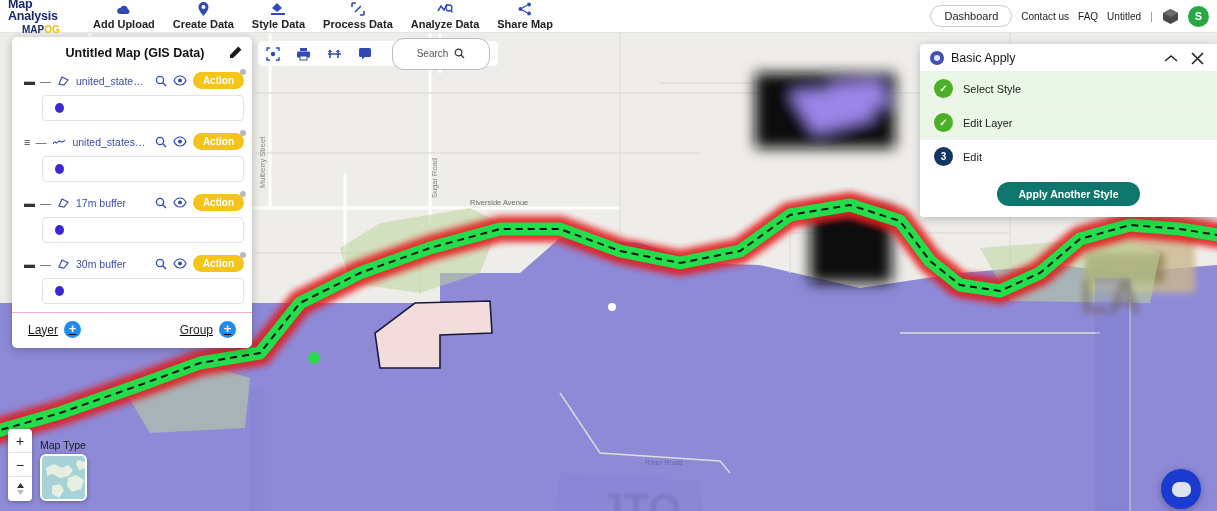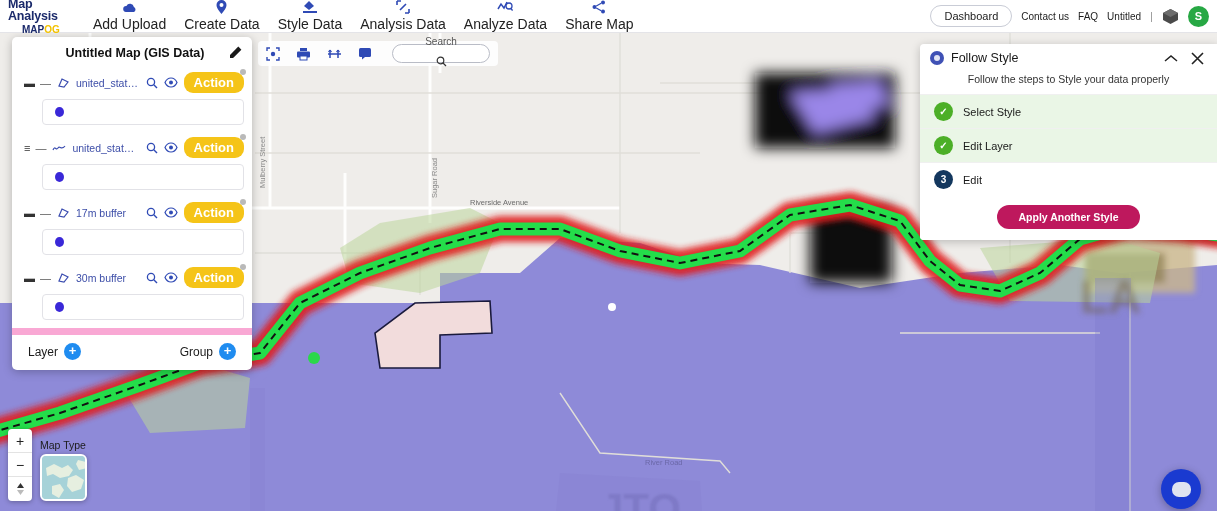--- a/index.html
+++ b/index.html
@@ -23,21 +23,21 @@
   .brand-sub { font-size: 10px; font-weight: bold; color: #1b2a6b; margin-top: 2px; padding-left: 14px; }
   .brand-sub .og { color: #f2c200; }
 
   .nav { display: flex; align-items: center; margin-left: 2px; }
   .nav-item {
     display: flex; flex-direction: column; align-items: center; justify-content: center;
     padding: 0 9px; cursor: pointer; color: #2c3e9e;
   }
   .nav-icon { height: 14px; display: flex; align-items: center; justify-content: center; }
   .nav-icon svg { display: block; }
-  .nav-label { font-size: 14px; color: #222; margin-top: 2px; white-space: nowrap; }
+  .nav-label { font-size: 11px; color: #222; margin-top: 2px; white-space: nowrap; font-weight: bold; }
 
   .right-nav { margin-left: auto; display: flex; align-items: center; padding-right: 8px; gap: 9px; }
   .dashboard-btn {
     border: 1px solid #c9ccd6; border-radius: 14px; padding: 4px 13px;
     font-size: 11px; color: #1c1c1c; background: #fff; cursor: pointer; white-space: nowrap;
   }
   .rn-link { font-size: 10px; color: #1c1c1c; cursor: pointer; white-space: nowrap; }
   .rn-sep { font-size: 11.5px; color: #999; }
   .cube-icon { cursor: pointer; display: flex; align-items: center; }
   .avatar {
@@ -76,55 +76,55 @@
   }
   .drag-dots { color: #333; font-size: 11px; letter-spacing: -1px; cursor: grab; }
   .minus { color: #555; font-size: 11px; cursor: pointer; }
   .geom-icon { color: #3b4db0; display: flex; align-items: center; cursor: pointer; }
   .layer-name {
     flex: 1; color: #3d4ea8; font-size: 10.5px;
     white-space: nowrap; overflow: hidden; text-overflow: ellipsis; cursor: pointer;
   }
   .row-icon { color: #2f4ab5; cursor: pointer; display: flex; align-items: center; }
   .action-btn {
-    background: #f5c418; color: #fff; font-size: 13px; font-weight: bold;
+    background: #f5c418; color: #fff; font-size: 10px; font-weight: bold;
     border-radius: 9px; padding: 3px 10px; cursor: pointer; position: relative;
   }
   .action-btn::after {
     content: ""; position: absolute; right: -2px; top: -3px; width: 6px; height: 6px;
     background: #b9b9b9; border-radius: 50%;
   }
   .swatch-box {
     margin: 4px 8px 8px 30px; height: 26px; border: 1px solid #e2e2e7;
     border-radius: 4px; display: flex; align-items: center; padding-left: 12px;
     background: #fff;
   }
   .swatch-dot { width: 9px; height: 10px; border-radius: 50%; background: #3a28d8; }
   .lp-foot {
     display: flex; align-items: center; justify-content: space-between;
-    border-top: 7px solid #f9a8d4; padding: 8px 16px 10px 16px;
+    border-top: 1px solid #f9a8d4; padding: 8px 16px 10px 16px; text-decoration: underline;
   }
   .foot-group { display: flex; align-items: center; gap: 6px; cursor: pointer; }
   .foot-label { font-size: 12px; color: #1b1b1b; }
   .plus-circle {
     width: 17px; height: 17px; border-radius: 50%; background: #1f8cf0;
     color: #fff; font-size: 13px; line-height: 15px; text-align: center; font-weight: bold;
   }
 
   
   .map-toolbar {
     position: absolute; left: 258px; top: 8px; height: 25px;
     display: flex; align-items: center; gap: 16px; z-index: 30;
     background: rgba(255,255,255,0.88); border-radius: 4px; padding: 2px 8px;
   }
   .tb-icon { color: #2f4ab5; cursor: pointer; display: flex; align-items: center; }
   .search-box {
     border: 1px solid #b9bcc6; border-radius: 12px; background: #fff;
-    width: 98px; height: 19px; display: flex; align-items: center;
-    justify-content: center; gap: 6px; cursor: text; margin-left: 4px; flex-direction: column;
+    width: 98px; height: 32px; display: flex; align-items: center;
+    justify-content: center; gap: 6px; cursor: text; margin-left: 4px;
   }
   .search-text { font-size: 10px; color: #555; }
 
   
   .style-panel {
     position: absolute; right: 0; top: 8px; width: 297px;
     background: #fff; border-radius: 4px 0 0 4px;
     box-shadow: 0 2px 10px rgba(0,0,0,0.22); z-index: 40; overflow: hidden;
   }
   .sp-head { display: flex; align-items: center; padding: 7px 10px 6px 10px; gap: 7px; }
@@ -149,21 +149,21 @@
   .step-mark {
     width: 19px; height: 19px; border-radius: 50%;
     display: flex; align-items: center; justify-content: center;
     font-size: 10px; font-weight: bold; color: #fff; flex: 0 0 19px;
   }
   .step-mark.check { background: #4caf27; }
   .step-mark.num { background: #13375e; }
   .step-label { font-size: 11px; color: #1a1a1a; }
   .sp-foot { display: flex; justify-content: center; padding: 9px 0 11px 0; background: #fff; }
   .apply-btn {
-    background: #be185d; color: #fff; font-size: 10.5px; font-weight: bold;
+    background: #0f766e; color: #fff; font-size: 10.5px; font-weight: bold;
     border-radius: 13px; padding: 6px 22px; cursor: pointer;
   }
 
   
   .zoom-ctl {
     position: absolute; left: 8px; bottom: 10px; width: 24px;
     background: #fff; border-radius: 4px; box-shadow: 0 1px 5px rgba(0,0,0,0.3);
     z-index: 30; overflow: hidden;
   }
   .zc-btn {
@@ -321,21 +321,21 @@
           </svg>
       </span>
       <span class="nav-label">Style Data</span>
     </div>
     <div class="nav-item">
       <span class="nav-icon">
         <svg width="14" height="14" viewBox="0 0 14 14">
             <path d="M1 1h4M1 1v4M13 13H9M13 13V9M4 10 10 4" stroke="#2f4ab5" stroke-width="1.6" fill="none"></path>
           </svg>
       </span>
-      <span class="nav-label">Analysis Data</span>
+      <span class="nav-label">Process Data</span>
     </div>
     <div class="nav-item">
       <span class="nav-icon">
         <svg width="16" height="14" viewBox="0 0 16 14">
             <path d="M1 9 4 4l3 4 3-6" stroke="#2f4ab5" stroke-width="1.5" fill="none"></path>
             <circle cx="12" cy="6" r="3" stroke="#2f4ab5" stroke-width="1.3" fill="none"></circle>
             <path d="M14 8.5 15.5 10.5" stroke="#2f4ab5" stroke-width="1.3"></path>
           </svg>
       </span>
       <span class="nav-label">Analyze Data</span>
@@ -542,33 +542,32 @@
           <circle cx="4.5" cy="4.5" r="3.3" fill="none" stroke="#333" stroke-width="1.2"></circle>
           <path d="M7 7 10 10" stroke="#333" stroke-width="1.3"></path>
         </svg>
     </span>
   </div>
 </div>
 
 <div class="style-panel" style="top:44px;">
   <div class="sp-head">
     <span class="sp-logo"></span>
-    <span class="sp-title">Follow Style</span>
+    <span class="sp-title">Basic Apply</span>
     <span class="sp-ctl">
       <svg width="14" height="9" viewBox="0 0 14 9">
           <path d="M1 7 7 2l6 5" stroke="#222" stroke-width="1.5" fill="none"></path>
         </svg>
     </span>
     <span class="sp-ctl">
       <svg width="13" height="13" viewBox="0 0 13 13">
           <path d="M1 1 12 12M12 1 1 12" stroke="#222" stroke-width="1.6"></path>
         </svg>
     </span>
   </div>
-  <div class="sp-sub">Follow the steps to Style your data properly</div>
 
   <div class="step done">
     <span class="step-mark check">✓</span>
     <span class="step-label">Select Style</span>
   </div>
   <div class="step done">
     <span class="step-mark check">✓</span>
     <span class="step-label">Edit Layer</span>
   </div>
   <div class="step">

